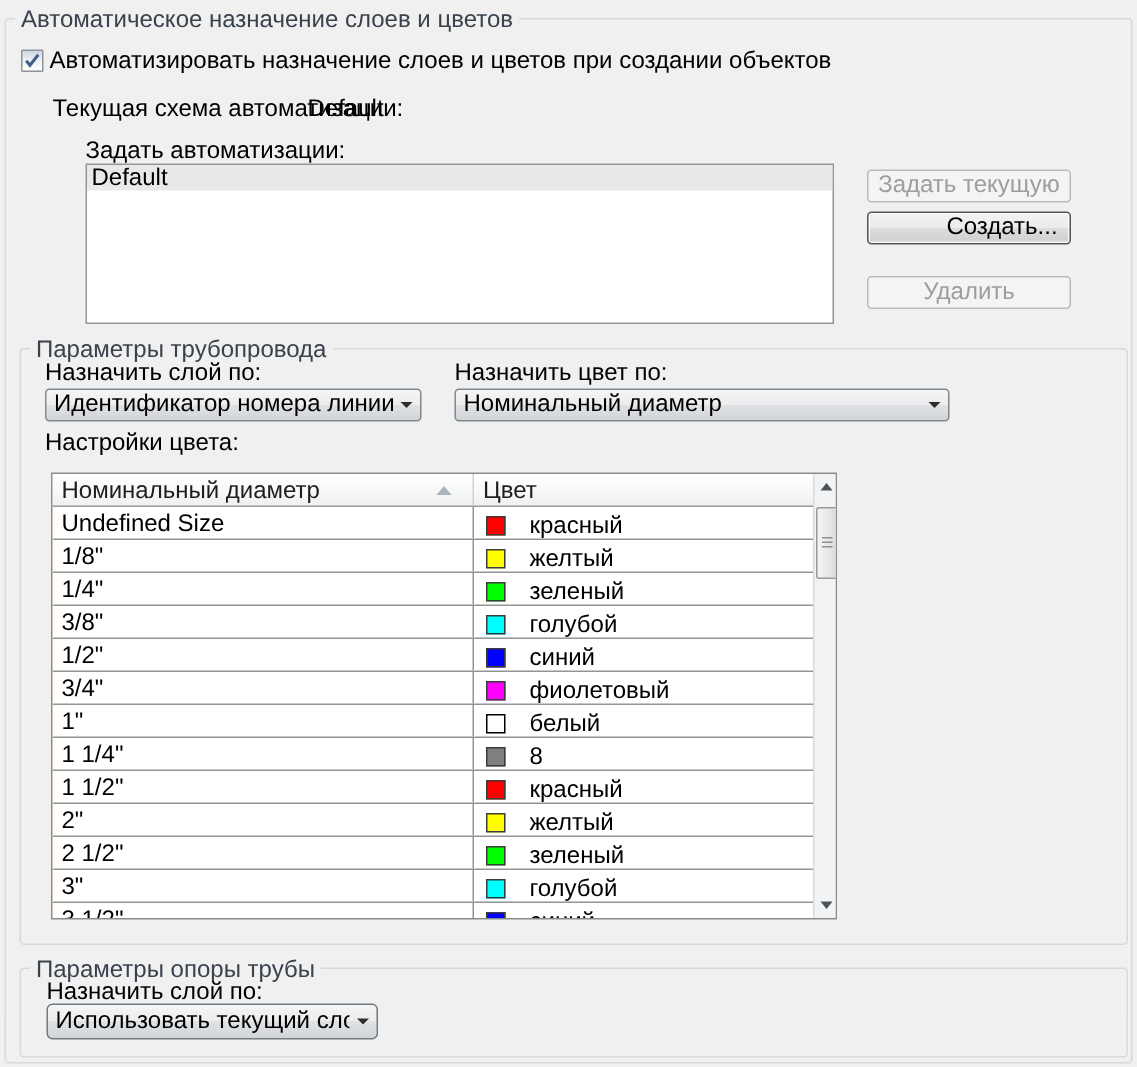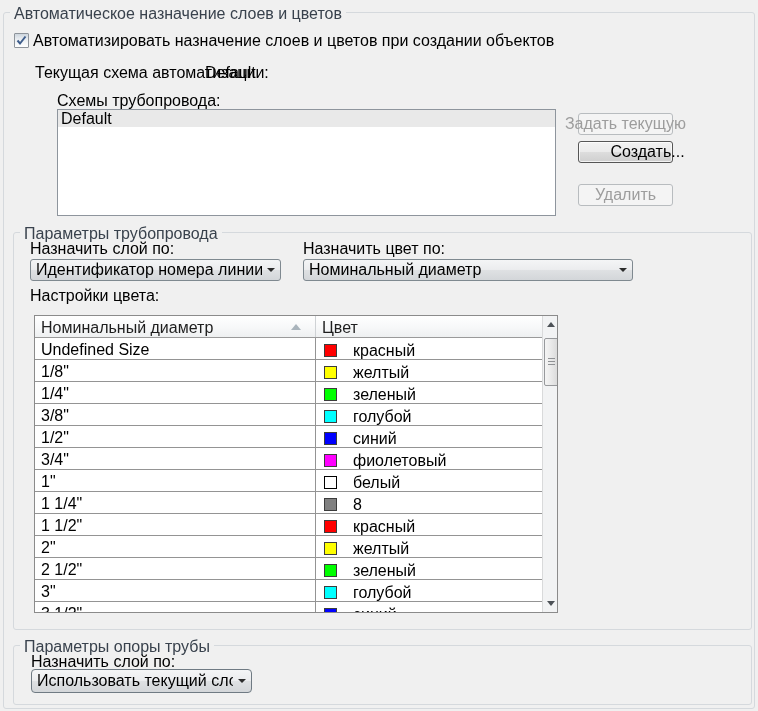--- a/index.html
+++ b/index.html
@@ -28,21 +28,21 @@
   .label{position:absolute;white-space:nowrap;}
   
   .listbox{
     position:absolute;background:#ffffff;border:1px solid #8e959d;overflow:hidden;
   }
   .list-item{
     height:17px;line-height:17px;padding:0 3px;background:#e9e9e9;color:#000;
   }
   
   .btn{
-    position:absolute;width:95px;height:22px;border-radius:3px;
+    position:absolute;width:136px;height:22px;border-radius:3px;
     display:flex;align-items:center;justify-content:center;
     white-space:nowrap;box-sizing:border-box;
   }
   .btn-disabled{
     border:1px solid #b8bcbf;background:#f4f4f4;color:#9d9d9d;
   }
   .btn-default{
     border:1px solid #565656;
     background:linear-gradient(180deg,#f2f2f2 0%,#ebebeb 49%,#dddddd 50%,#cfcfcf 100%);
     color:#000;
@@ -133,21 +133,21 @@
   <span class="checkbox" style="left:14px;top:33px;">
     <svg width="13" height="13" viewBox="0 0 13 13">
       <path d="M2.5 6.5 L5 9.5 L10.5 2.5" stroke="#3f5e8c" stroke-width="2" fill="none"></path>
     </svg>
   </span>
   <span class="label" style="left:33px;top:32px;">Автоматизировать назначение слоев и цветов при создании объектов</span>
 
   <span class="label" style="left:35px;top:64px;">Текущая схема автоматизации:</span>
   <span class="label" style="left:205px;top:64px;">Default</span>
 
-  <span class="label" style="left:57px;top:92px;">Схемы трубопровода:</span>
+  <span class="label" style="left:57px;top:92px;">Задать автоматизации:</span>
   <div class="listbox" style="left:57px;top:109px;width:497px;height:105px;">
       <div class="list-item">Default</div>
     </div>
 
   <div class="btn btn-disabled" style="left:578px;top:113px;">Задать текущую</div>
   <div class="btn btn-default" style="left:578px;top:141px;padding-left:44px;">Создать...</div>
   <div class="btn btn-disabled" style="left:578px;top:184px;">Удалить</div>
 
   <div class="groupbox" style="left:13px;top:232px;width:737px;height:396px;">
     <span class="groupbox-title">Параметры трубопровода</span>

